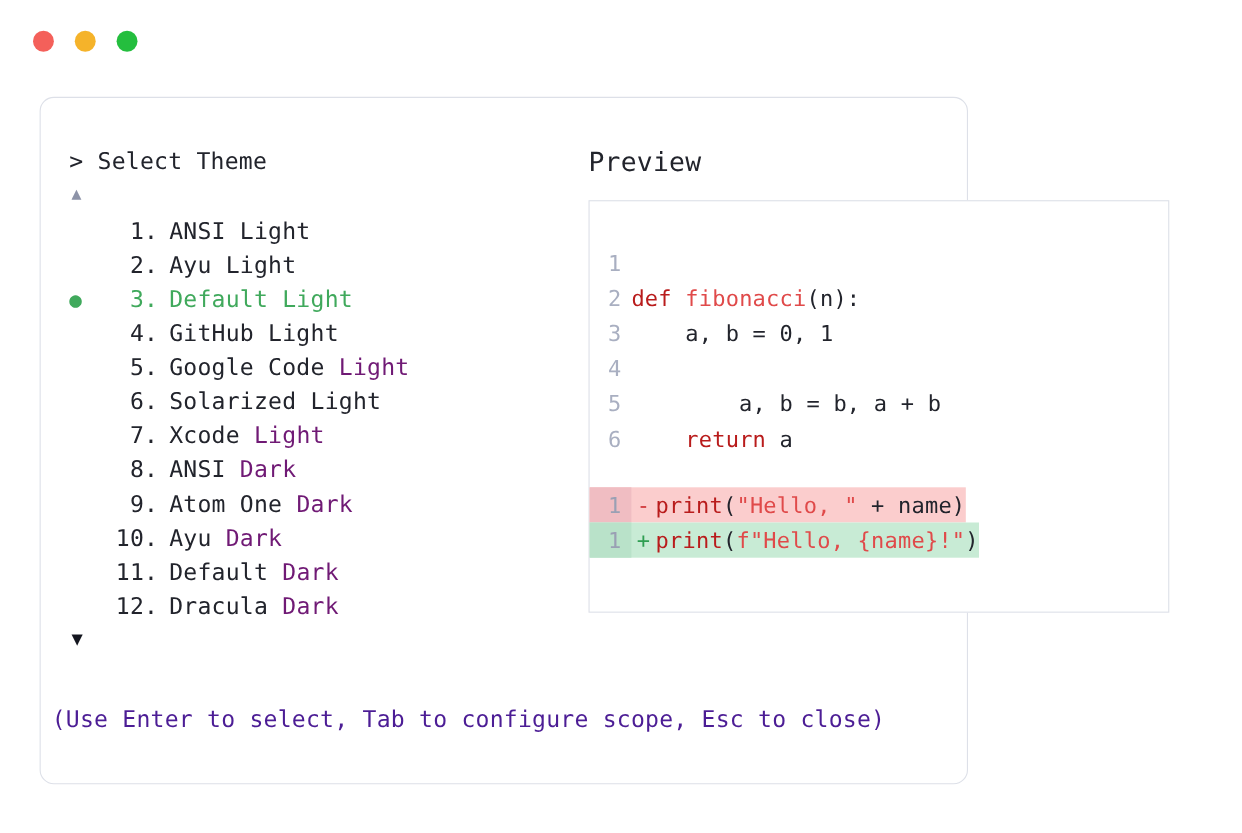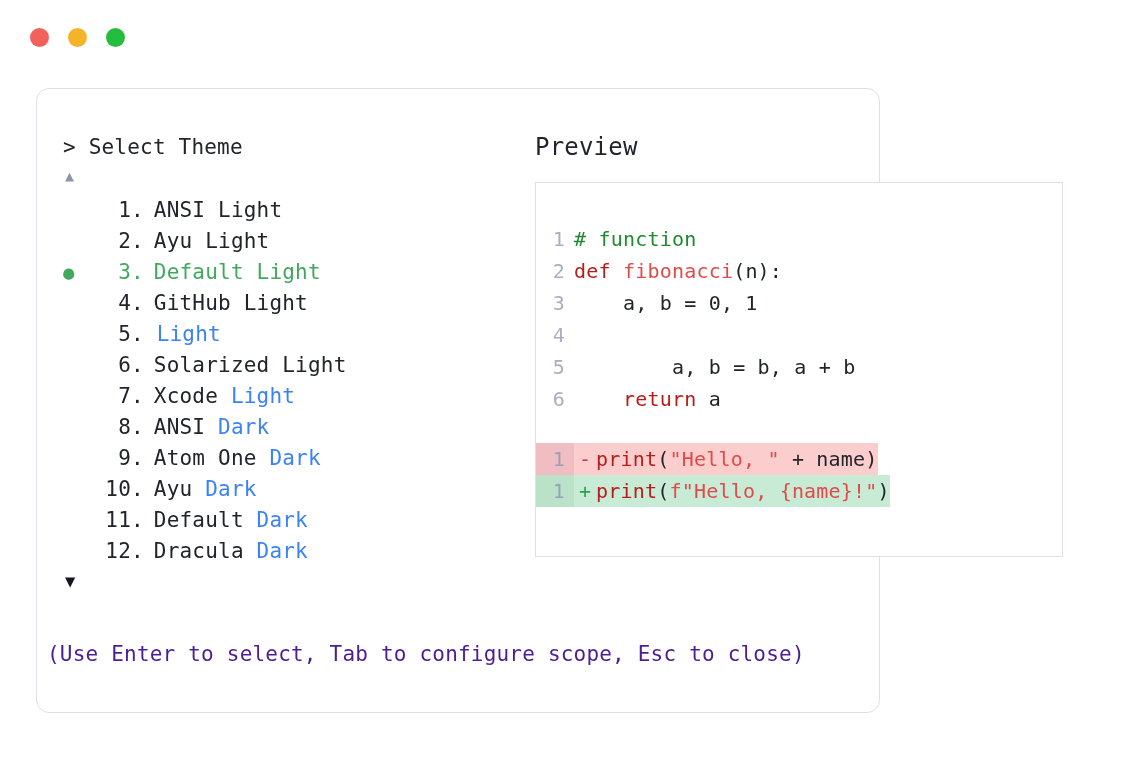--- a/index.html
+++ b/index.html
@@ -103,21 +103,21 @@
     width: 40px;
     flex: 0 0 40px;
     text-align: right;
     color: #22242c;
   }
   .dotsep { color: #22242c; }
   .label {
     color: #22242c;
     padding-left: 10px;
   }
-  .variant { color: #3b82f6; text-align: right; }
+  .variant { color: #701a75; text-align: right; }
   .theme-item.selected .num,
   .theme-item.selected .dotsep,
   .theme-item.selected .label,
   .theme-item.selected .variant { color: #40a95c; }
 
   
   .preview-title {
     font-size: 24px;
     line-height: 27px;
     color: #22242c;
@@ -200,38 +200,38 @@
   <div class="left-col">
     <div class="prompt"><span class="prompt-caret">&gt;</span> <span>Select Theme</span></div>
 
     <div class="arrow-up">▲</div>
 
     <ul class="theme-list" id="theme-list">
         <li class="theme-item"><span class="bullet-slot">●</span><span class="num">1</span><span class="dotsep">.</span><span class="label">ANSI Light</span></li>
         <li class="theme-item"><span class="bullet-slot">●</span><span class="num">2</span><span class="dotsep">.</span><span class="label">Ayu Light</span></li>
         <li class="theme-item selected"><span class="bullet-slot">●</span><span class="num">3</span><span class="dotsep">.</span><span class="label">Default Light</span></li>
         <li class="theme-item"><span class="bullet-slot">●</span><span class="num">4</span><span class="dotsep">.</span><span class="label">GitHub Light</span></li>
-        <li class="theme-item"><span class="bullet-slot">●</span><span class="num">5</span><span class="dotsep">.</span><span class="variant"> Light</span></li>
+        <li class="theme-item"><span class="bullet-slot">●</span><span class="num">5</span><span class="dotsep">.</span><span class="label">Google Code</span><span class="variant"> Light</span></li>
         <li class="theme-item"><span class="bullet-slot">●</span><span class="num">6</span><span class="dotsep">.</span><span class="label">Solarized Light</span></li>
         <li class="theme-item"><span class="bullet-slot">●</span><span class="num">7</span><span class="dotsep">.</span><span class="label">Xcode</span><span class="variant"> Light</span></li>
         <li class="theme-item"><span class="bullet-slot">●</span><span class="num">8</span><span class="dotsep">.</span><span class="label">ANSI</span><span class="variant"> Dark</span></li>
         <li class="theme-item"><span class="bullet-slot">●</span><span class="num">9</span><span class="dotsep">.</span><span class="label">Atom One</span><span class="variant"> Dark</span></li>
         <li class="theme-item"><span class="bullet-slot">●</span><span class="num">10</span><span class="dotsep">.</span><span class="label">Ayu</span><span class="variant"> Dark</span></li>
         <li class="theme-item"><span class="bullet-slot">●</span><span class="num">11</span><span class="dotsep">.</span><span class="label">Default</span><span class="variant"> Dark</span></li>
         <li class="theme-item"><span class="bullet-slot">●</span><span class="num">12</span><span class="dotsep">.</span><span class="label">Dracula</span><span class="variant"> Dark</span></li>
       </ul>
 
     <div class="arrow-down">▼</div>
   </div>
 
   <div class="right-col">
     <div class="preview-title">Preview</div>
     <div class="preview-box">
       <div id="code-block">
-          <div class="code-line"><span class="ln">1</span><span class="code-text"><span class="tok-comment"># function</span></span></div>
+          <div class="code-line"><span class="ln">1</span></div>
           <div class="code-line"><span class="ln">2</span><span class="code-text"><span class="tok-keyword">def </span><span class="tok-func">fibonacci</span><span class="tok-plain">(n):</span></span></div>
           <div class="code-line"><span class="ln">3</span><span class="code-text"><span class="tok-plain">    a, b = 0, 1</span></span></div>
           <div class="code-line"><span class="ln">4</span></div>
           <div class="code-line"><span class="ln">5</span><span class="code-text"><span class="tok-plain">        a, b = b, a + b</span></span></div>
           <div class="code-line"><span class="ln">6</span><span class="code-text"><span class="tok-plain">    </span><span class="tok-keyword">return</span><span class="tok-plain"> a</span></span></div>
         </div>
       <div class="diff-block" id="diff-block">
           <div><div class="diff-line del"><span class="ln">1</span><span class="sign">-</span><span class="code-text"><span class="tok-keyword">print</span><span class="tok-plain">(</span><span class="tok-string">"Hello, "</span><span class="tok-plain"> + name)</span></span></div></div>
           <div><div class="diff-line add"><span class="ln">1</span><span class="sign">+</span><span class="code-text"><span class="tok-keyword">print</span><span class="tok-plain">(</span><span class="tok-string">f"Hello, {name}!"</span><span class="tok-plain">)</span></span></div></div>
         </div>

